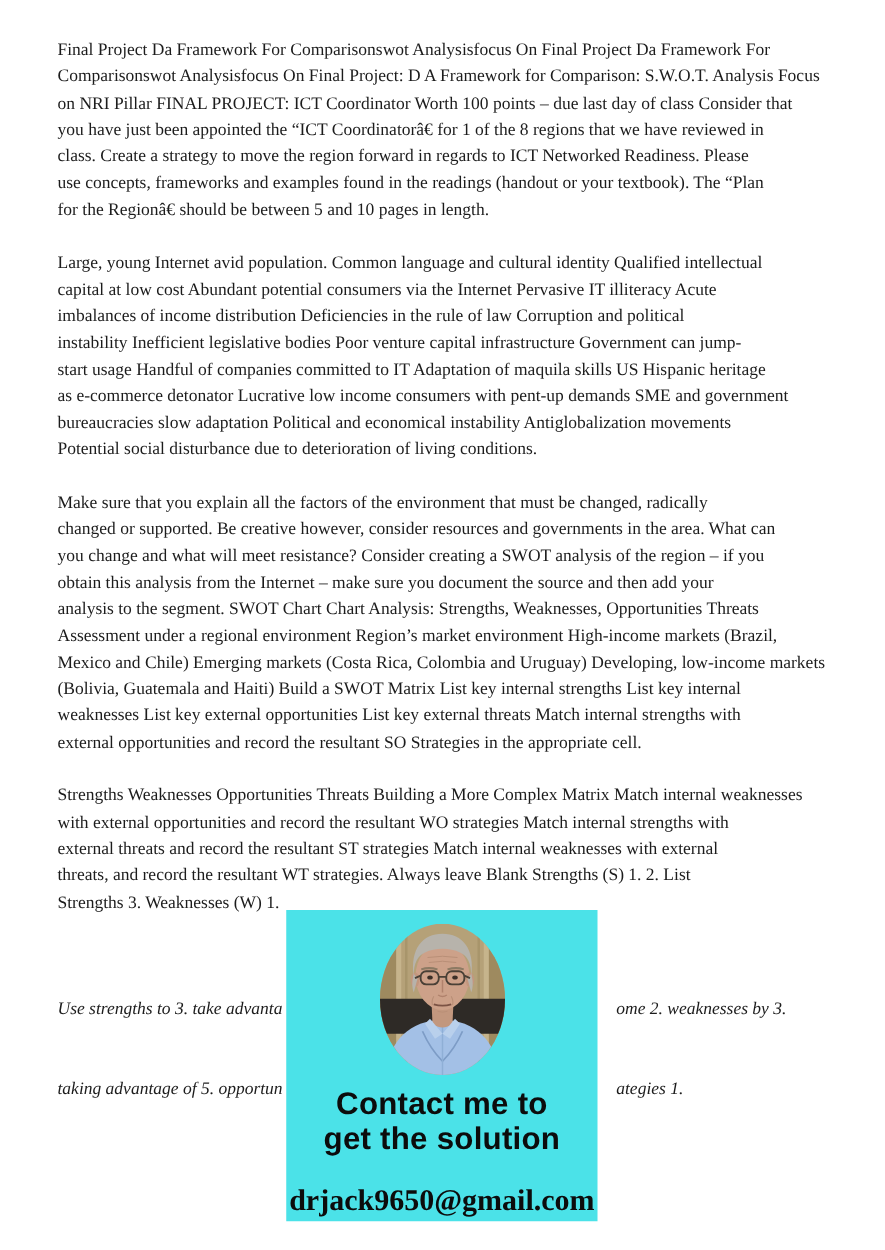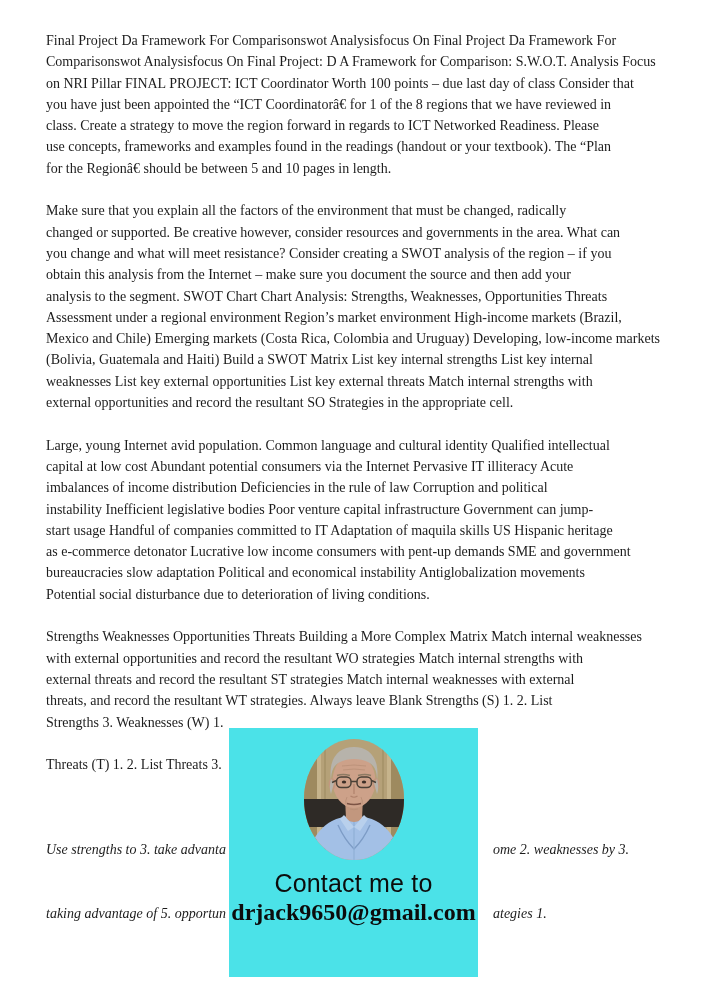--- a/index.html
+++ b/index.html
@@ -33,71 +33,70 @@
   .photo {
     margin-top:11px;
     width:100px; height:121px;
     border-radius:50%;
     overflow:hidden;
     flex:0 0 auto;
   }
   .photo svg { display:block; width:100%; height:100%; }
   .promo-line {
     font-family:"Liberation Sans", sans-serif;
-    font-weight:normal;
+    font-weight:bold;
     font-size:25px; line-height:28px;
     color:#0c0c0c;
     letter-spacing:0.2px;
   }
   .promo-line.first { margin-top:9px; }
   .promo-email {
-    margin-top:2px;
+    margin-top:23px;
     font-family:"Liberation Serif", serif;
     font-weight:bold;
     font-size:24px; line-height:27px;
     color:#0c0c0c;
   }
 </style>
 </head>
 <body>
 
 <div class="page">
 
   <div class="content">
     <p>Final Project Da Framework For Comparisonswot Analysisfocus On Final Project Da Framework For
 Comparisonswot Analysisfocus On Final Project: D A Framework for Comparison: S.W.O.T. Analysis Focus
 on NRI Pillar FINAL PROJECT: ICT Coordinator Worth 100 points – due last day of class Consider that
 you have just been appointed the “ICT Coordinatorâ€ for 1 of the 8 regions that we have reviewed in
 class. Create a strategy to move the region forward in regards to ICT Networked Readiness. Please
 use concepts, frameworks and examples found in the readings (handout or your textbook). The “Plan
 for the Regionâ€ should be between 5 and 10 pages in length.</p>
+    <p>Large, young Internet avid population. Common language and cultural identity Qualified intellectual
+capital at low cost Abundant potential consumers via the Internet Pervasive IT illiteracy Acute
+imbalances of income distribution Deficiencies in the rule of law Corruption and political
+instability Inefficient legislative bodies Poor venture capital infrastructure Government can jump-
+start usage Handful of companies committed to IT Adaptation of maquila skills US Hispanic heritage
+as e-commerce detonator Lucrative low income consumers with pent-up demands SME and government
+bureaucracies slow adaptation Political and economical instability Antiglobalization movements
+Potential social disturbance due to deterioration of living conditions.</p>
     <p>Make sure that you explain all the factors of the environment that must be changed, radically
 changed or supported. Be creative however, consider resources and governments in the area. What can
 you change and what will meet resistance? Consider creating a SWOT analysis of the region – if you
 obtain this analysis from the Internet – make sure you document the source and then add your
 analysis to the segment. SWOT Chart Chart Analysis: Strengths, Weaknesses, Opportunities Threats
 Assessment under a regional environment Region’s market environment High-income markets (Brazil,
 Mexico and Chile) Emerging markets (Costa Rica, Colombia and Uruguay) Developing, low-income markets
 (Bolivia, Guatemala and Haiti) Build a SWOT Matrix List key internal strengths List key internal
 weaknesses List key external opportunities List key external threats Match internal strengths with
 external opportunities and record the resultant SO Strategies in the appropriate cell.</p>
-    <p>Large, young Internet avid population. Common language and cultural identity Qualified intellectual
-capital at low cost Abundant potential consumers via the Internet Pervasive IT illiteracy Acute
-imbalances of income distribution Deficiencies in the rule of law Corruption and political
-instability Inefficient legislative bodies Poor venture capital infrastructure Government can jump-
-start usage Handful of companies committed to IT Adaptation of maquila skills US Hispanic heritage
-as e-commerce detonator Lucrative low income consumers with pent-up demands SME and government
-bureaucracies slow adaptation Political and economical instability Antiglobalization movements
-Potential social disturbance due to deterioration of living conditions.</p>
     <p>Strengths Weaknesses Opportunities Threats Building a More Complex Matrix Match internal weaknesses
 with external opportunities and record the resultant WO strategies Match internal strengths with
 external threats and record the resultant ST strategies Match internal weaknesses with external
 threats, and record the resultant WT strategies. Always leave Blank Strengths (S) 1. 2. List
 Strengths 3. Weaknesses (W) 1.</p>
-    <p>Threats (T) 1. 2. List Threats 3.</p>
     <p>
       <span class="pline"><span>Use strengths to 3. take advanta</span><span class="rfrag">ome 2. weaknesses by 3.</span></span>
       <span class="pline"><span>taking advantage of 5. opportun</span><span class="rfrag">ategies 1.</span></span>
     </p>
   </div>
 
   <div class="promo">
     <div class="photo">
       <svg viewBox="0 0 100 121" xmlns="http://www.w3.org/2000/svg">
 
@@ -144,16 +143,17 @@
         <ellipse cx="60" cy="43" rx="2.2" ry="1.6" fill="#3c2f27"></ellipse>
 
         <path d="M50,45 L50,55 M46.5,57 Q50,59.5 53.5,57" stroke="#b0826c" stroke-width="1.2" fill="none"></path>
 
         <path d="M43,58 Q41,62 42,65 M57,58 Q59,62 58,65" stroke="#b98f77" stroke-width="0.9" fill="none"></path>
         <path d="M43,64.5 Q50,66.5 57,64.5" stroke="#7c5344" stroke-width="1.5" fill="none"></path>
         <path d="M46,70 Q50,71.5 54,70" stroke="#b98f77" stroke-width="0.8" fill="none"></path>
       </svg>
     </div>
     <div class="promo-line first">Contact me to</div>
+    <div class="promo-line">get the solution</div>
     <div class="promo-email">drjack9650@gmail.com</div>
   </div>
 
 </div>
 
 </body></html>

